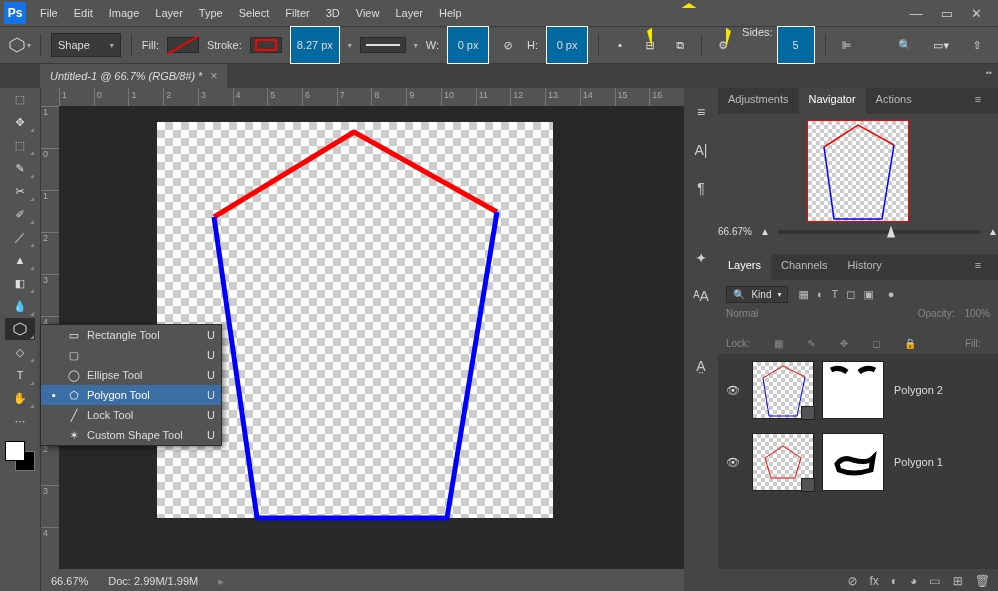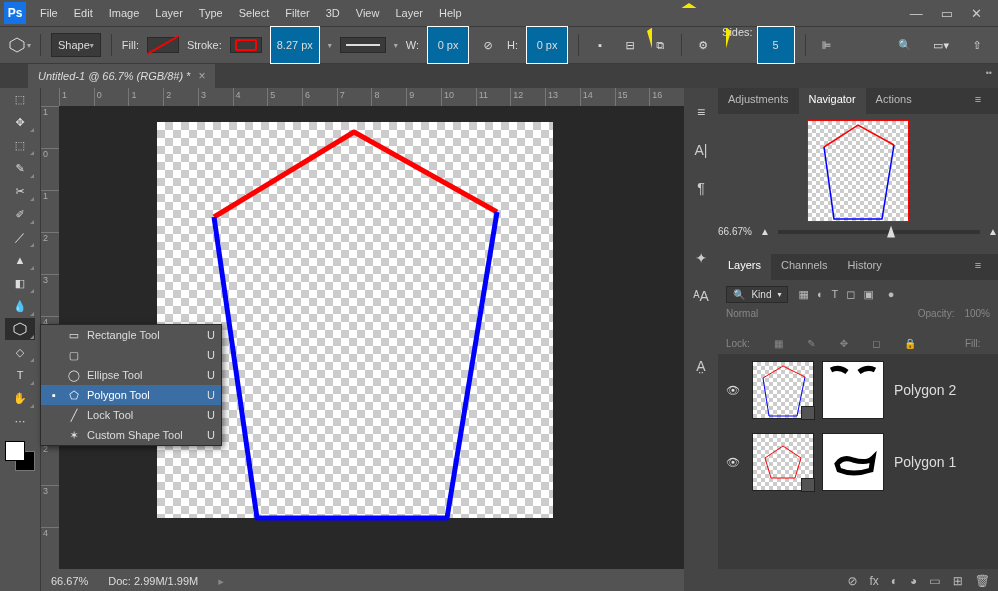--- a/index.html
+++ b/index.html
@@ -8,36 +8,36 @@
   .menubar{height:26px;background:#535353;padding:0 4px;gap:0}
   .logo{width:22px;height:22px;background:#1473e6;display:flex;align-items:center;justify-content:center;color:#fff;font-weight:bold;font-size:12px;margin-right:6px}
   .menu-item{padding:4px 8px;color:#ddd;cursor:default}
   .win-controls{margin-left:auto;display:flex;gap:18px;padding-right:12px;color:#ccc}
   .win-controls span{font-size:13px}
   
   .optbar{height:36px;background:#535353;border-top:1px solid #3a3a3a;border-bottom:1px solid #3a3a3a;padding:0 10px;gap:8px;position:relative}
   .hex-icon{width:20px;height:20px;display:flex;align-items:center;justify-content:center}
   .hex-icon svg{stroke:#ddd;fill:none}
   .opt-sep{width:1px;height:22px;background:#3a3a3a;margin:0 2px}
-  .opt-drop{display:flex;align-items:center;background:#3a3a3a;border:1px solid #2a2a2a;padding:2px 6px;gap:0;height:18px}
+  .opt-drop{display:flex;align-items:center;background:#3a3a3a;border:1px solid #2a2a2a;padding:2px 6px;gap:20px;height:18px}
   .opt-drop .caret{font-size:8px;color:#aaa}
   .lbl{color:#ddd}
   .swatch{width:30px;height:14px;background:#3a3a3a;border:1px solid #2a2a2a;display:flex;align-items:center;justify-content:center;position:relative}
   .swatch.nofill::before{content:"";position:absolute;width:120%;height:2px;background:#f00;transform:rotate(-30deg)}
   .swatch.red-rect::before{content:"";width:18px;height:8px;border:2px solid #f00;border-radius:2px}
   .num-field{background:#0369a1;border:1px solid #ffffff;padding:12px 4px;width:40px;text-align:center}
   .num-field.small{width:32px}
   .stroke-style{width:44px;height:14px;border:1px solid #2a2a2a;background:#3a3a3a;display:flex;align-items:center;justify-content:center}
   .stroke-style::before{content:"";width:34px;height:2px;background:#ddd}
   .icon-btn{width:22px;height:22px;display:flex;align-items:center;justify-content:center;color:#ddd}
   .opt-right{margin-left:auto;display:flex;gap:14px;align-items:center}
   .highlight-ring{position:absolute;left:647px;top:-24px;width:74px;height:70px;border:5px solid #f7e600;pointer-events:none;clip-path:polygon(50% 0,100% 35%,82% 100%,18% 100%,0 35%)}
   .sides-box{display:flex;align-items:flex-start;gap:4px}
   
-  .tabbar{height:24px;background:#3f3f3f;display:flex;align-items:stretch;padding-left:28px;position:relative}
+  .tabbar{height:24px;background:#3f3f3f;display:flex;align-items:stretch;padding-left:40px;position:relative}
   .doc-tab{background:#535353;display:flex;align-items:center;padding:0 10px;gap:8px;font-style:italic;color:#ddd;font-size:11px}
   .doc-tab .x{font-style:normal;color:#aaa;font-size:12px}
   .panel-toggle{position:absolute;right:6px;top:4px;color:#aaa;font-size:9px}
   
   .main{display:flex;height:505px}
   
   .toolbox{width:40px;background:#535353;border-right:1px solid #3a3a3a;display:flex;flex-direction:column;align-items:center;padding-top:0;gap:1px;position:relative}
   .tool{width:30px;height:22px;display:flex;align-items:center;justify-content:center;color:#ddd;position:relative}
   .tool.sel{background:#2d2d2d}
   .tool::after{content:"";position:absolute;right:1px;bottom:1px;border:2px solid transparent;border-right-color:#888;border-bottom-color:#888;width:0;height:0}
@@ -93,21 +93,21 @@
   .lock-row{display:flex;align-items:center;height:22px;padding:0 8px;gap:24px;color:#888;font-size:10px}
   .layer-list{flex:1;background:#3a3a3a;overflow:auto}
   .layer{display:flex;align-items:center;height:72px;padding:0 8px;gap:10px}
   .layer .eye{width:16px;color:#ddd}
   .layer .thumbs{display:flex;gap:8px}
   .lthumb{width:60px;height:56px;background:#fff;border:1px solid #222;position:relative;
     background-image:linear-gradient(45deg,#ccc 25%,transparent 25%),linear-gradient(-45deg,#ccc 25%,transparent 25%),linear-gradient(45deg,transparent 75%,#ccc 75%),linear-gradient(-45deg,transparent 75%,#ccc 75%);
     background-size:8px 8px;background-position:0 0,0 4px,4px -4px,-4px 0}
   .lthumb.mask{background:#fff;background-image:none}
   .lthumb .badge{position:absolute;right:-2px;bottom:-2px;width:12px;height:12px;background:#535353;border:1px solid #222}
-  .lname{color:#ddd;font-size:14px}
+  .lname{color:#ddd;font-size:11px}
   .layer-footer{height:24px;background:#454545;display:flex;align-items:center;justify-content:flex-end;padding:0 8px;gap:12px;color:#bbb}
   .layer-footer span{font-size:12px}
   svg{overflow:visible}
 </style>
 </head>
 <body>
 
 <div class="row menubar">
   <div class="logo">Ps</div>
   <div class="menu-item">File</div>

